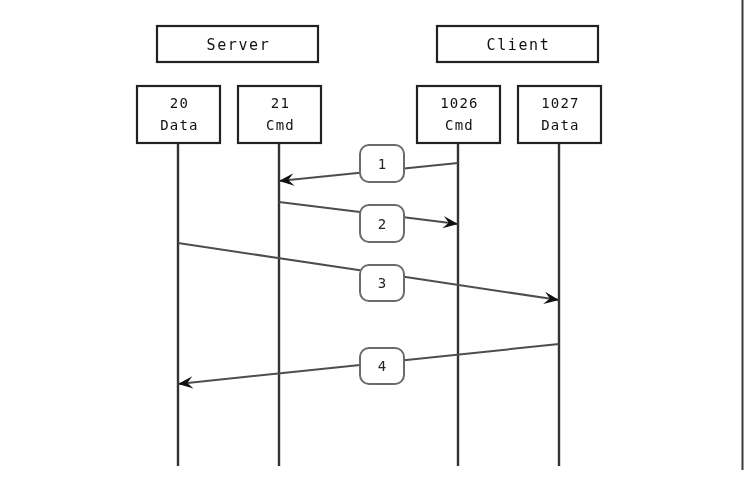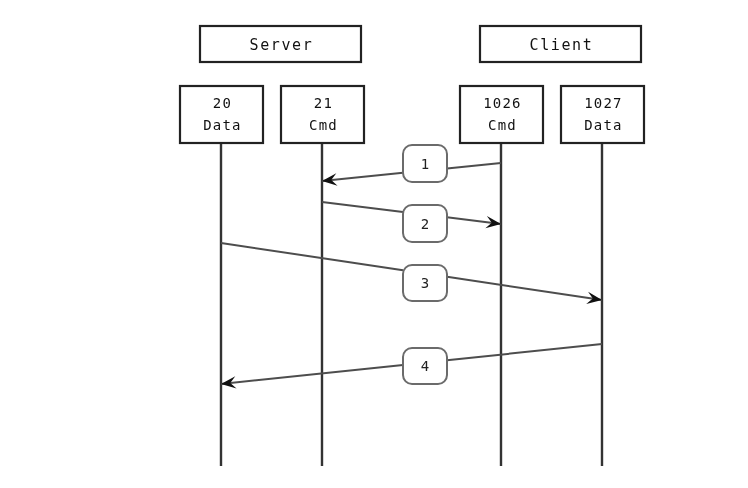--- a/index.html
+++ b/index.html
@@ -14,21 +14,20 @@
     font-family: "DejaVu Sans Mono", "Liberation Mono", monospace;
     overflow: hidden;
     position: relative;
   }
   #diagram-root {
     position: absolute;
     left: 0;
     top: 0;
     width: 600px;
     height: 488px;
-    margin-left: 43px;
   }
   svg#seq-svg {
     display: block;
     width: 748px;
     height: 488px;
     background: #ffffff;
   }
   .node-box {
     fill: #ffffff;
     stroke: #222222;

